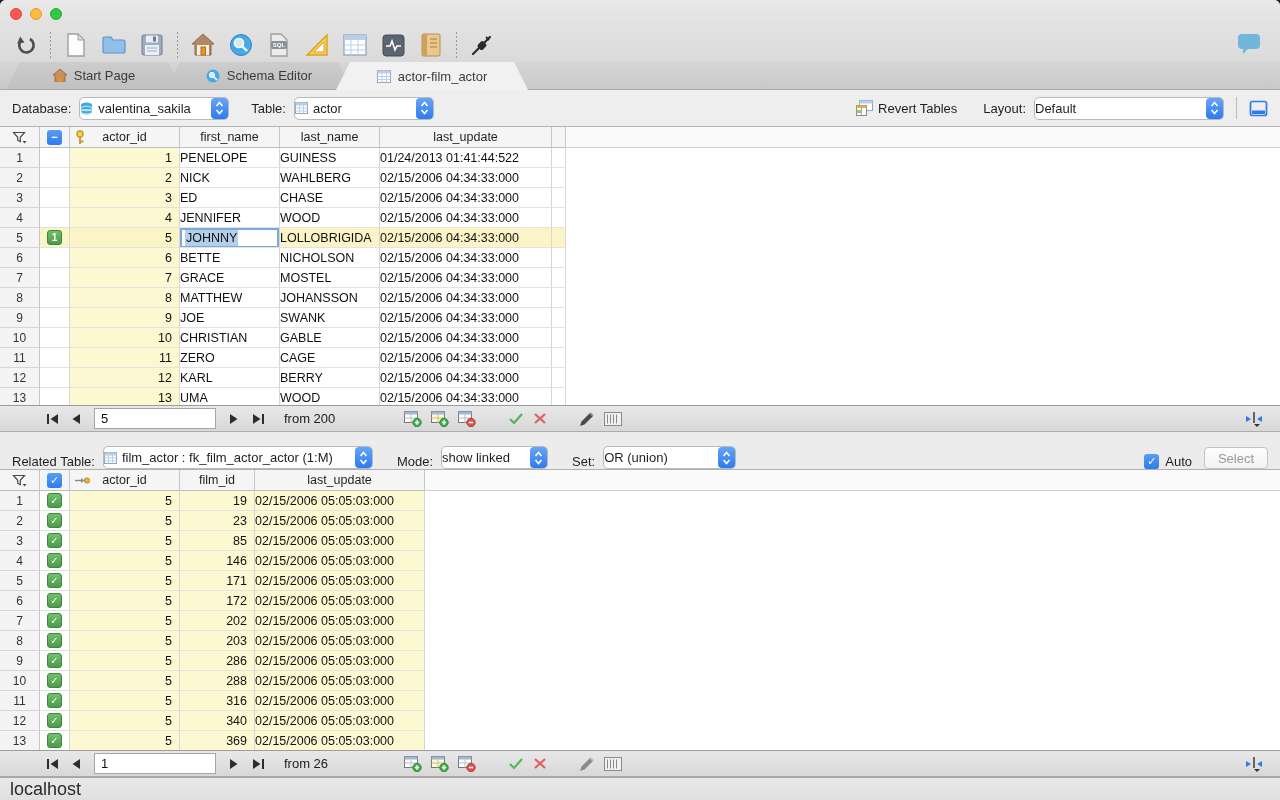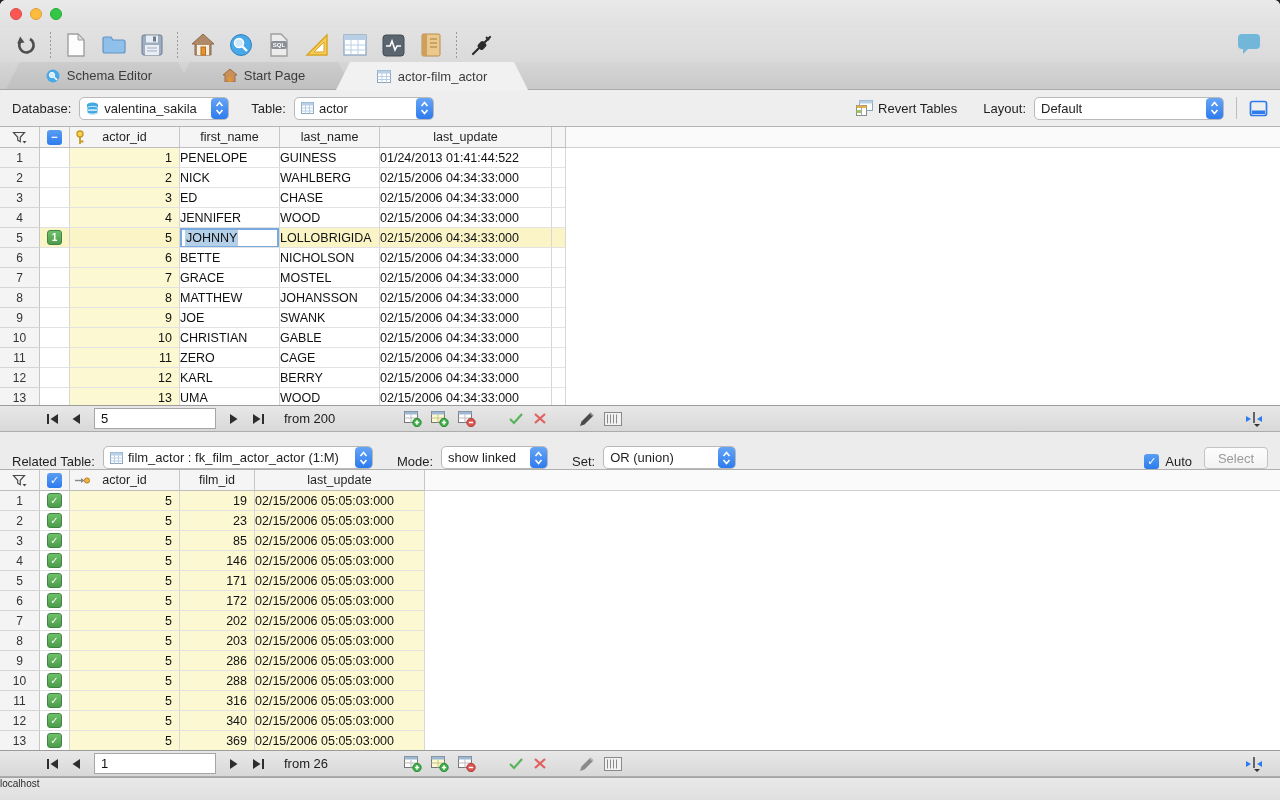--- a/index.html
+++ b/index.html
@@ -25,21 +25,21 @@
   .tabbar { height:28px; background:linear-gradient(#d6d6d6,#c9c9c9); display:flex; align-items:flex-end; padding-left:6px; flex:none; border-bottom:1px solid #a9a9a9; }
   .tab { height:27px; display:flex; align-items:center; justify-content:center; gap:7px; font-size:13px; color:#3c3c3c;
          clip-path:polygon(14px 0, calc(100% - 14px) 0, 100% 100%, 0 100%); margin-right:-16px; position:relative; }
   .tab.inactive { background:linear-gradient(#cdcdcd,#c0c0c0); z-index:1; }
   .tab.active { background:#f1f1f1; z-index:3; margin-bottom:-1px; height:28px; }
   .tab .ticon { display:flex; }
 
   
   .selrowbar { height:37px; background:#eeeeee; border-bottom:1px solid #b4b4b4; display:flex; align-items:center; padding:0 12px; flex:none; }
   .lbl { font-size:13px; color:#1f1f1f; margin-right:8px; }
-  .select { height:23px; background:#fff; border:1px solid #b9b9b9; border-radius:5px; display:flex; align-items:center; padding-left:6px; position:relative; font-size:13px; color:#1f1f1f; }
+  .select { height:23px; background:#fff; border:1px solid #b9b9b9; border-radius:5px; display:flex; align-items:center; position:relative; font-size:13px; color:#1f1f1f; }
   .select .val { flex:1; padding-right:6px; white-space:nowrap; overflow:hidden; display:flex; align-items:center; gap:5px; }
   .stepper { width:17px; height:21px; border-radius:4px; background:linear-gradient(#66a5f5,#2d7bee); display:flex; align-items:center; justify-content:center; margin-right:0px; flex:none; }
   .toolbtn { display:flex; align-items:center; gap:5px; font-size:13px; color:#1f1f1f; }
   .vsep { width:1px; height:22px; background:#bdbdbd; margin:0 12px; }
 
   
   .grid { flex:none; overflow:hidden; background:#fff; }
   #master-grid { height:278px; }
   #detail-grid { height:280px; }
   .ghead, .grow { display:grid; }
@@ -74,21 +74,21 @@
   .fromlbl { font-size:13px; color:#1c1c1c; margin:0 10px 0 14px; width:80px; }
   .recicons { display:flex; align-items:center; gap:9px; margin-left:30px; }
   .gap18 { width:14px; }
   .splitter { position:absolute; right:14px; top:5px; }
 
   
   .relbar { height:38px; background:#ececec; border-bottom:1px solid #b0b0b0; display:flex; align-items:flex-end; padding:0 12px; flex:none; }
   .selectbtn { width:64px; height:22px; border:1px solid #c3c3c3; border-radius:4px; background:linear-gradient(#fdfdfd,#f3f3f3); color:#9a9a9a; font-size:13px; display:flex; align-items:center; justify-content:center; margin-left:12px; }
 
   
-  .statusbar { height:23px; flex:none; background:linear-gradient(#e9e9e9,#dfdfdf); border-top:1px solid #a5a5a5; display:flex; align-items:flex-start; padding-left:0; font-size:10px; color:#2a2a2a; }
+  .statusbar { height:23px; flex:none; background:linear-gradient(#e9e9e9,#dfdfdf); border-top:1px solid #a5a5a5; display:flex; align-items:flex-end; padding-left:10px; font-size:18px; color:#2a2a2a; }
 </style>
 </head>
 <body>
 
 <div class="window">
 
   <div class="titlebar">
     <div class="light red"></div>
     <div class="light yellow"></div>
     <div class="light green"></div>
@@ -188,38 +188,38 @@
     </div>
     <div class="chat-icon">
       <svg width="26" height="22">
           <rect x="2" y="1" width="22" height="15" rx="4" fill="#72b7d9"></rect>
           <polygon points="7,15 7,21 13,15" fill="#72b7d9"></polygon>
         </svg>
     </div>
   </div>
 
   <div class="tabbar">
+    <div class="tab inactive" style="width:176px">
+      <span class="ticon">
+        <svg width="14" height="13">
+            <polygon points="7,0 14,6 12,6 12,13 2,13 2,6 0,6" fill="#c89058" stroke="#9c6e40"></polygon>
+            <rect x="5.5" y="8" width="3" height="5" fill="#e8932c"></rect>
+          </svg>
+      </span>
+      <span>Start Page</span>
+    </div>
     <div class="tab inactive" style="width:186px">
       <span class="ticon">
         <svg width="14" height="14">
             <circle cx="7" cy="7" r="6.5" fill="#49a8e8"></circle>
             <circle cx="6" cy="6" r="2.6" fill="#cfe9fb" stroke="#fff"></circle>
             <line x1="8" y1="8" x2="11" y2="11" stroke="#fff" stroke-width="1.6"></line>
           </svg>
       </span>
       <span>Schema Editor</span>
-    </div>
-    <div class="tab inactive" style="width:176px">
-      <span class="ticon">
-        <svg width="14" height="13">
-            <polygon points="7,0 14,6 12,6 12,13 2,13 2,6 0,6" fill="#c89058" stroke="#9c6e40"></polygon>
-            <rect x="5.5" y="8" width="3" height="5" fill="#e8932c"></rect>
-          </svg>
-      </span>
-      <span>Start Page</span>
     </div>
     <div class="tab active" style="width:192px">
       <span class="ticon">
         <svg width="14" height="13">
             <rect x="0.5" y="0.5" width="13" height="12" fill="#fff" stroke="#8aa6c0"></rect>
             <rect x="0.5" y="0.5" width="13" height="3" fill="#b8cfe6"></rect>
             <line x1="0.5" y1="6.5" x2="13.5" y2="6.5" stroke="#b8cfe6"></line>
             <line x1="0.5" y1="9.5" x2="13.5" y2="9.5" stroke="#b8cfe6"></line>
             <line x1="5" y1="0.5" x2="5" y2="12.5" stroke="#b8cfe6"></line>
             <line x1="9.5" y1="0.5" x2="9.5" y2="12.5" stroke="#b8cfe6"></line>

